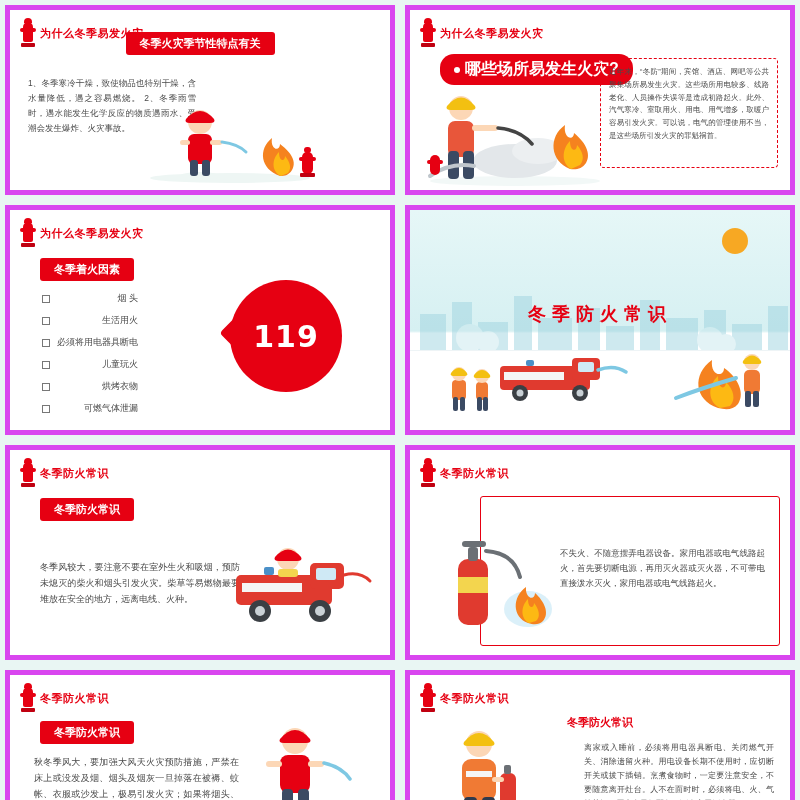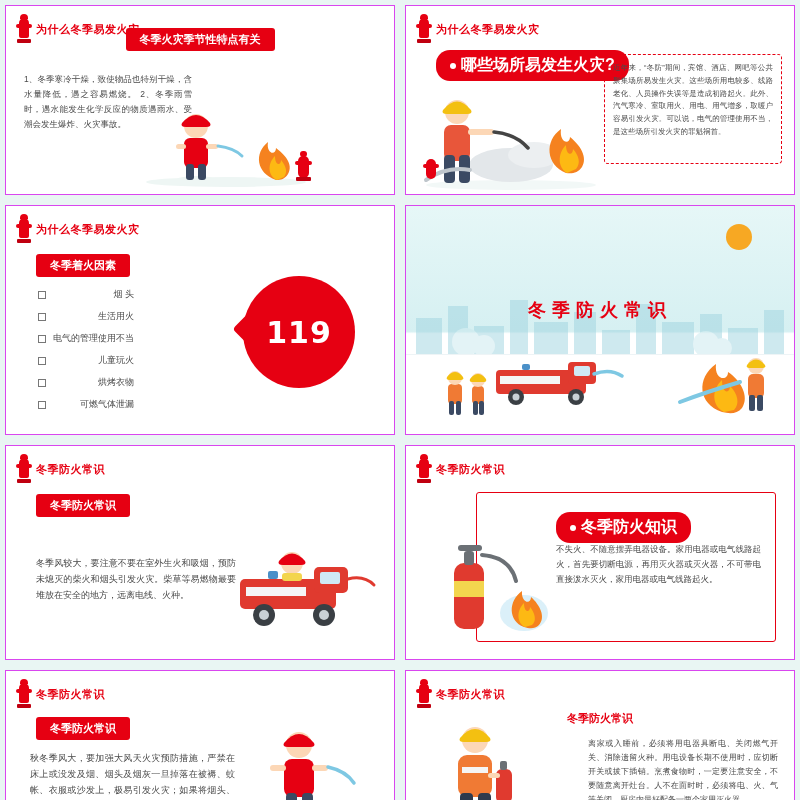--- a/index.html
+++ b/index.html
@@ -13,21 +13,21 @@
     width: 800px; height: 800px;
     display: grid;
     grid-template-columns: 390px 390px;
     grid-template-rows: 190px 230px 215px 160px;
     gap: 10px;
     padding: 5px 5px;
     background: #e9f6f3;
   }
   .slide {
     background: #ffffff;
-    border: 1px solid #d946ef;
+    border: 5px solid #d946ef;
     position: relative;
     overflow: hidden;
   }
   
   .hdr {
     position: absolute;
     top: 8px; left: 10px;
     display: flex; align-items: center; gap: 4px;
     z-index: 5;
   }
@@ -96,21 +96,21 @@
   .s2 .art { position: absolute; bottom: 4px; left: 10px; width: 190px; height: 105px; }
   
   .s3 .pill { position: absolute; top: 48px; left: 30px; }
   .s3 .list { position: absolute; top: 82px; left: 32px; }
   .s3 .item {
     display: flex; align-items: center; gap: 7px;
     font-size: 9px; color: #4a4a4a; margin-bottom: 9px; justify-content: space-between;
   }
   .s3 .cb { width: 8px; height: 8px; border: 1px solid #777; display: inline-block; }
   .s3 .circle119 {
-    position: absolute; right: 39px; top: 70px;
+    position: absolute; right: 48px; top: 70px;
     width: 112px; height: 112px; border-radius: 50%;
     background: #e60012; color: #fff;
     display: flex; align-items: center; justify-content: center;
   }
   .s3 .circle119 .num {
     font-size: 30px; font-weight: bold; letter-spacing: 1px;
     font-family: "DejaVu Sans", sans-serif;
   }
   .s3 .phone-notch {
     position: absolute; left: -6px; top: 42px;
@@ -283,21 +283,21 @@
       <div class="item">
         <span class="cb"></span>
         <span>烟  头</span>
       </div>
       <div class="item">
         <span class="cb"></span>
         <span>生活用火</span>
       </div>
       <div class="item">
         <span class="cb"></span>
-        <span>电气的管理使用不当</span>
+        <span>必须将用电器具断电</span>
       </div>
       <div class="item">
         <span class="cb"></span>
         <span>儿童玩火</span>
       </div>
       <div class="item">
         <span class="cb"></span>
         <span>烘烤衣物</span>
       </div>
       <div class="item">
@@ -419,24 +419,20 @@
       <div class="hydrant">
         <div class="cap"></div>
           <div class="body"></div>
           <div class="arm"></div>
           <div class="base"></div>
       </div>
       <span class="hdr-title">冬季防火常识</span>
     </div>
     <div class="frame-shadow"></div>
     <div class="frame"></div>
-    <span class="pill-round">
-      <span class="dot"></span>
-      <span>冬季防火知识</span>
-    </span>
     <div class="para">不失火、不随意摆弄电器设备。家用电器或电气线路起火，首先要切断电源，再用灭火器或灭火器，不可带电直接泼水灭火，家用电器或电气线路起火。</div>
     <div class="art">
       <svg viewBox="0 0 140 120" width="140" height="120">
 
         <rect x="28" y="34" width="30" height="66" rx="10" fill="#e03a2f"></rect>
         <rect x="28" y="52" width="30" height="16" fill="#f3d54e"></rect>
         <rect x="38" y="22" width="10" height="14" rx="3" fill="#6b7075"></rect>
         <rect x="32" y="16" width="24" height="6" rx="3" fill="#6b7075"></rect>
         <path d="M56 26 q28 2 34 26" stroke="#6b7075" stroke-width="4" fill="none" stroke-linecap="round"></path>
 

